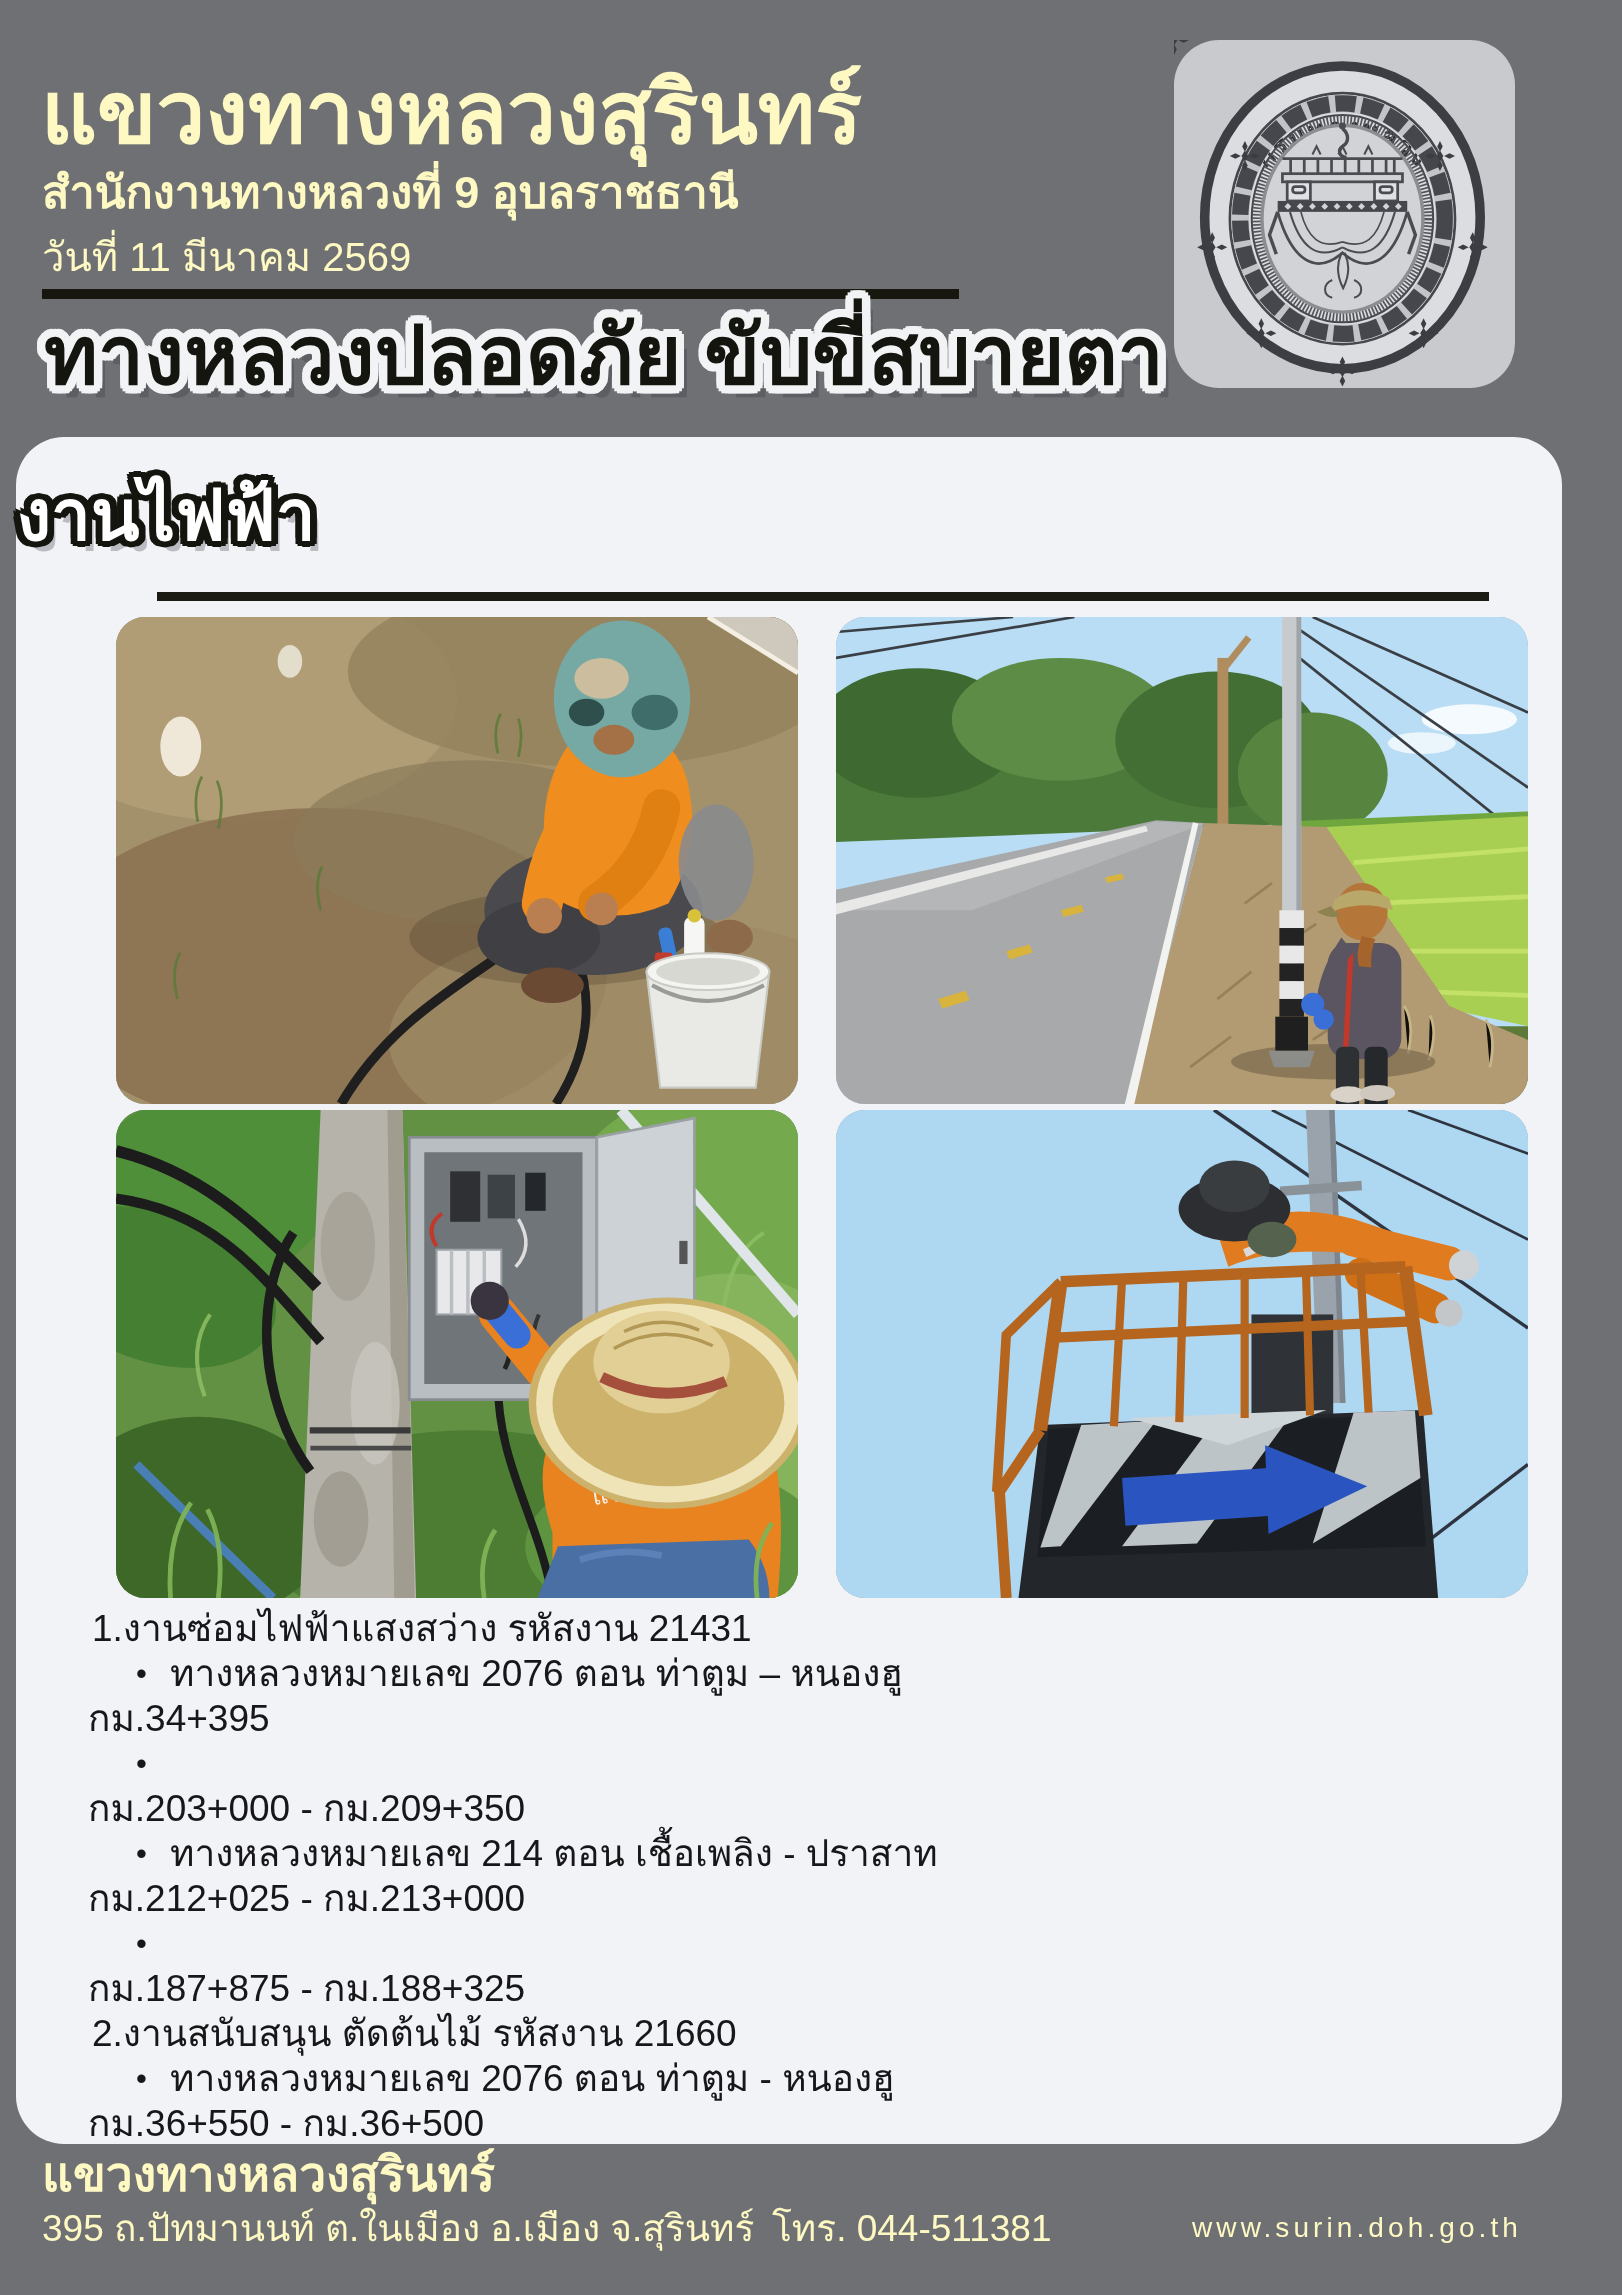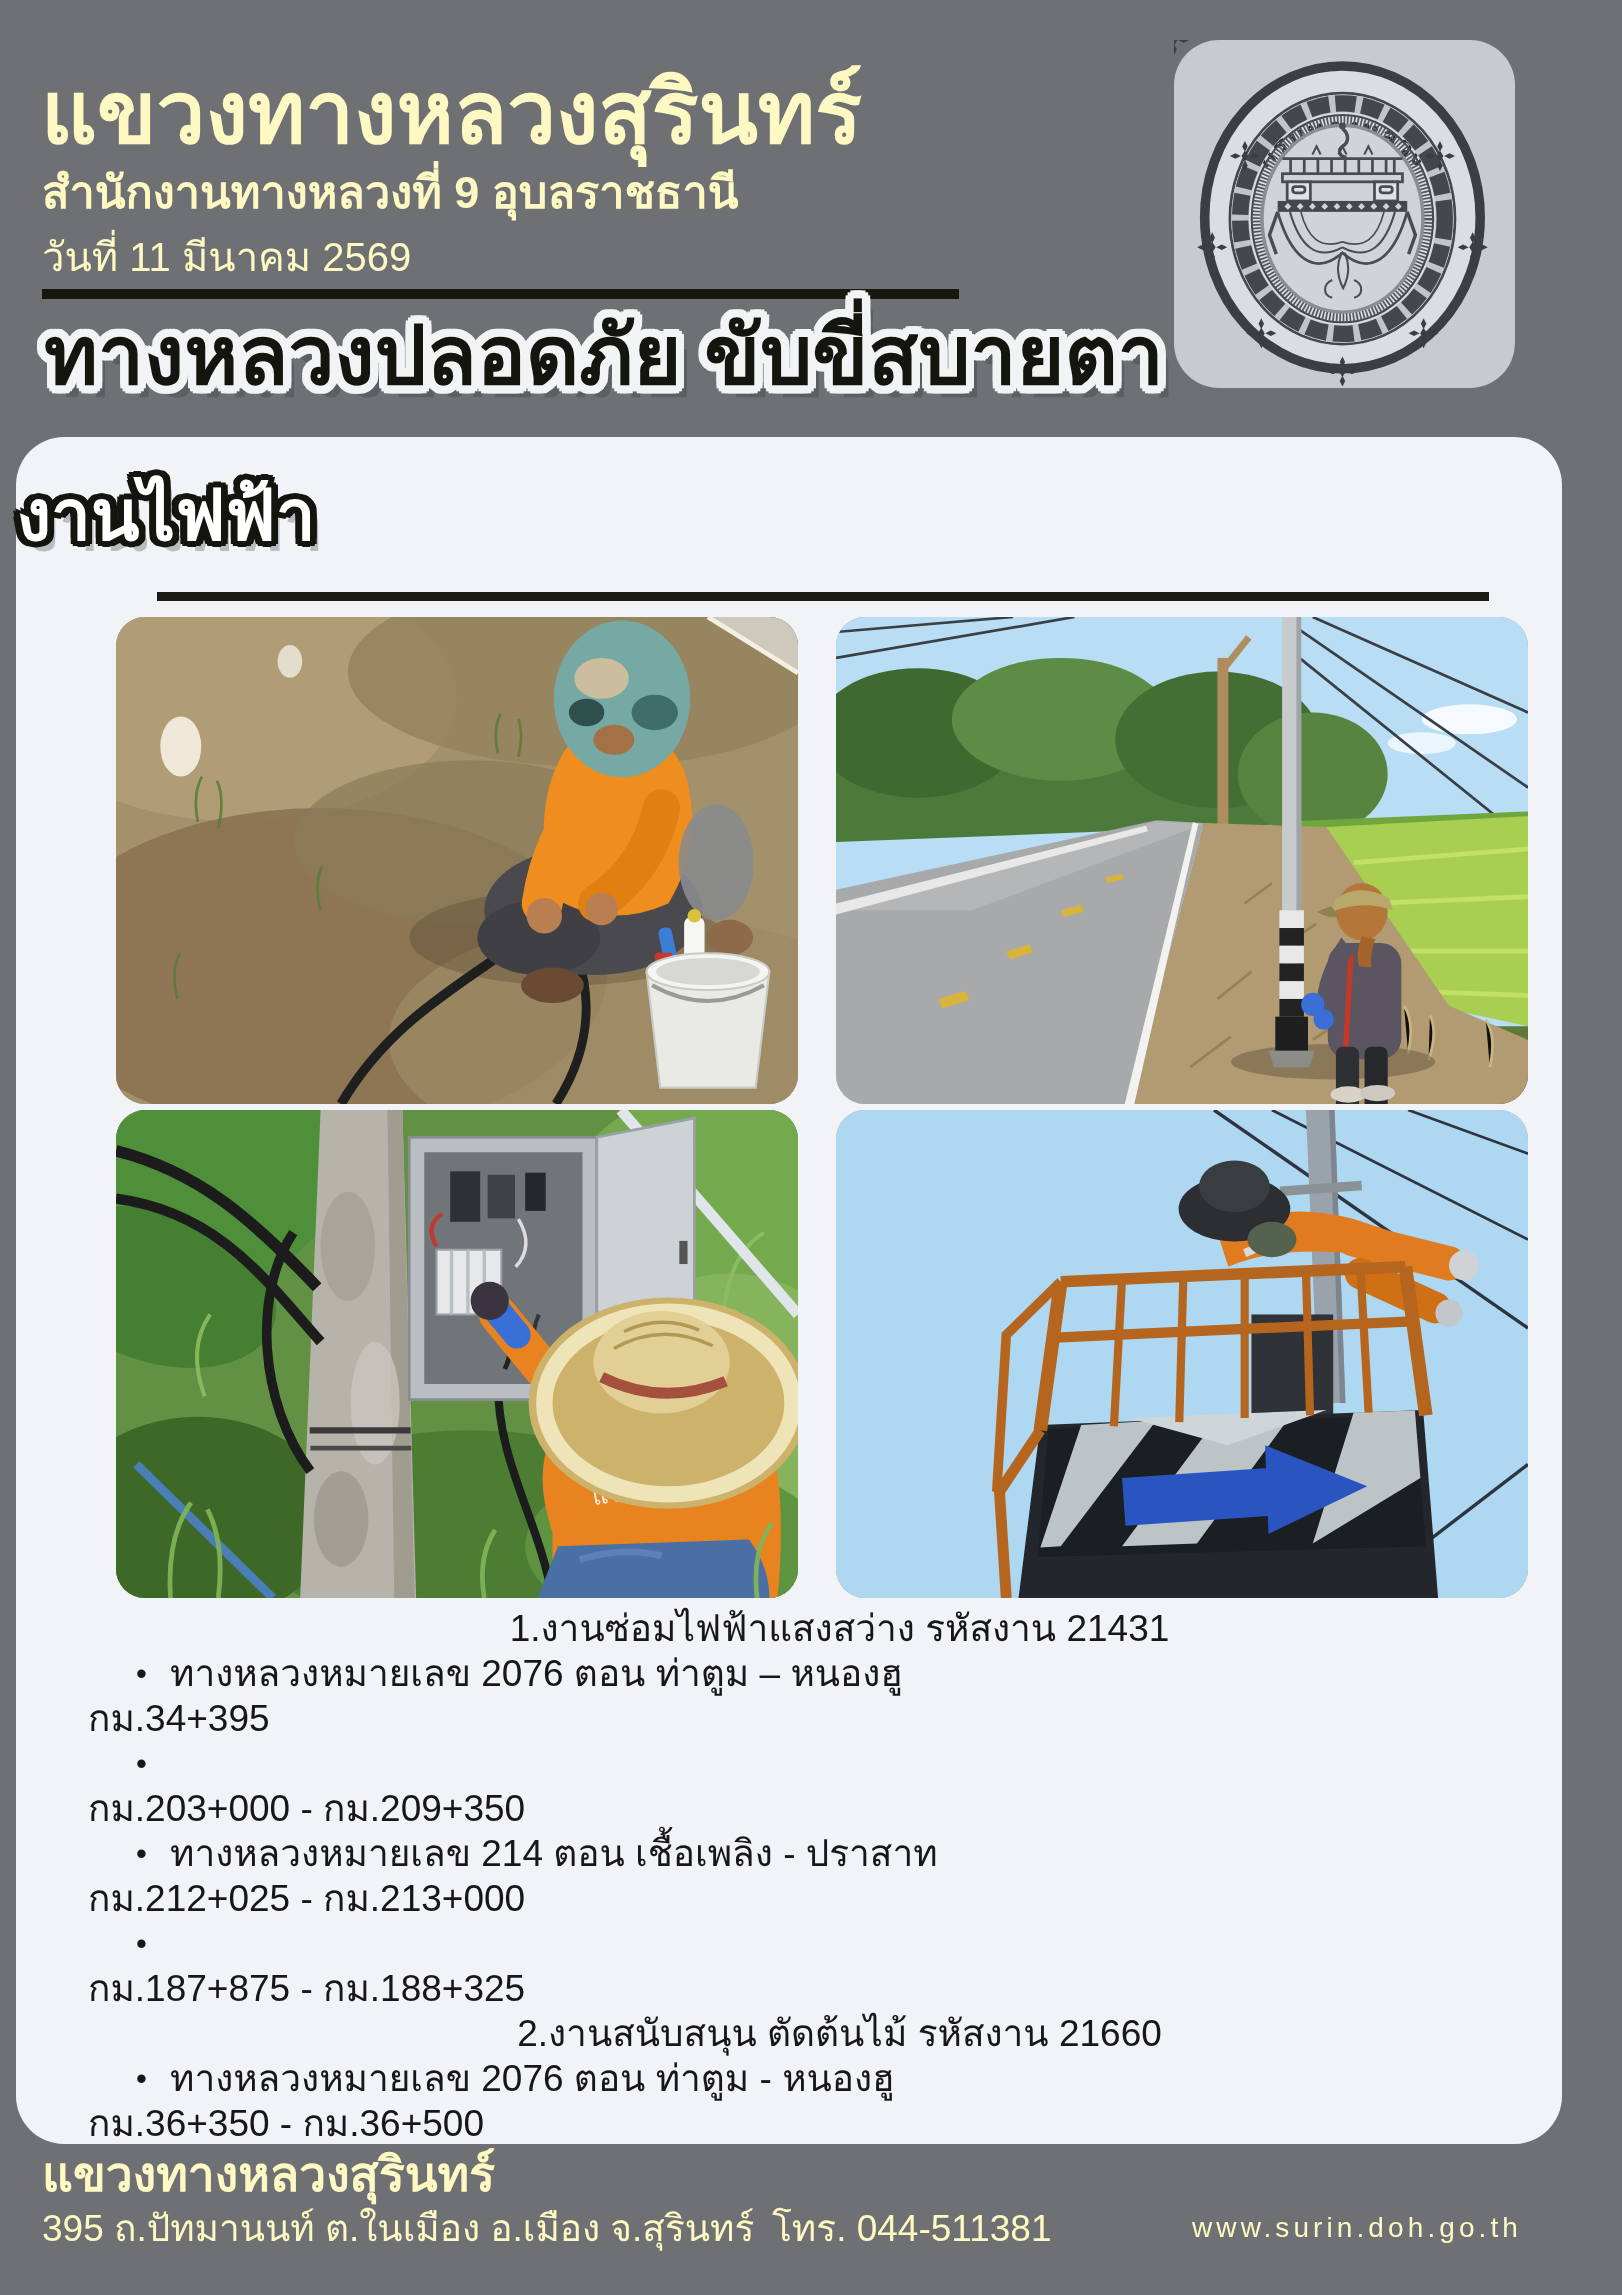--- a/index.html
+++ b/index.html
@@ -40,21 +40,21 @@
       4.8px 4.8px 0 #15150f,-4.8px 4.8px 0 #15150f,4.8px -4.8px 0 #15150f,-4.8px -4.8px 0 #15150f,
       6.8px 2.7px 0 #15150f,-6.8px 2.7px 0 #15150f,6.8px -2.7px 0 #15150f,-6.8px -2.7px 0 #15150f,
       8.2px 9.5px 0 #babcc1;
   }
   .card-underline{left:157px;top:592px;width:1332px;height:8.9px;background:#1b1b13;}
   .photo{border-radius:29px;overflow:hidden;background:#9aa0a6;}
   .photo svg{display:block;width:100%;height:100%;}
   
   .worklist{left:0;top:1606px;width:1623px;color:#17171a;}
   .wl-row{position:relative;height:45px;line-height:45px;font-size:37px;white-space:pre;}
-  .t-heading{padding-left:56px;text-align:center;}
+  .t-heading{padding-left:92px;}
   .t-bullet{padding-left:170px;}
   .t-cont{padding-left:88px;}
   .dot{position:absolute;left:136px;top:0;font-size:31px;}
   
   .ftr-org{left:42px;top:2147px;font-size:48px;font-weight:bold;line-height:1.15;}
   .ftr-addr{left:42px;top:2208px;font-size:37px;line-height:1.15;}
   .ftr-phone{left:772px;top:2208px;font-size:37px;line-height:1.15;}
   .ftr-web{left:1192px;top:2212px;font-size:28px;letter-spacing:4.1px;line-height:1.15;}
 </style>
 </head>
@@ -407,20 +407,20 @@
   <div class="wl-row t-bullet"><span class="dot">•</span><span>ทางหลวงหมายเลข 2076 ตอน ท่าตูม – หนองฮู</span></div>
   <div class="wl-row t-cont"><span>กม.34+395</span></div>
   <div class="wl-row t-bullet"><span class="dot">•</span></div>
   <div class="wl-row t-cont"><span>กม.203+000 - กม.209+350</span></div>
   <div class="wl-row t-bullet"><span class="dot">•</span><span>ทางหลวงหมายเลข 214 ตอน เชื้อเพลิง - ปราสาท</span></div>
   <div class="wl-row t-cont"><span>กม.212+025 - กม.213+000</span></div>
   <div class="wl-row t-bullet"><span class="dot">•</span></div>
   <div class="wl-row t-cont"><span>กม.187+875 - กม.188+325</span></div>
   <div class="wl-row t-heading"><span>2.งานสนับสนุน ตัดต้นไม้ รหัสงาน 21660</span></div>
   <div class="wl-row t-bullet"><span class="dot">•</span><span>ทางหลวงหมายเลข 2076 ตอน ท่าตูม - หนองฮู</span></div>
-  <div class="wl-row t-cont"><span>กม.36+350 - กม.36+500</span></div>
+  <div class="wl-row t-cont"><span>กม.36+550 - กม.36+500</span></div>
 </div>
 
 <div class="abs ftr-org white">แขวงทางหลวงสุรินทร์</div>
 <div class="abs ftr-addr white">395 ถ.ปัทมานนท์ ต.ในเมือง อ.เมือง จ.สุรินทร์</div>
 <div class="abs ftr-phone white">โทร. 044-511381</div>
 <div class="abs ftr-web white">www.surin.doh.go.th</div>
 
 
 </body></html>

